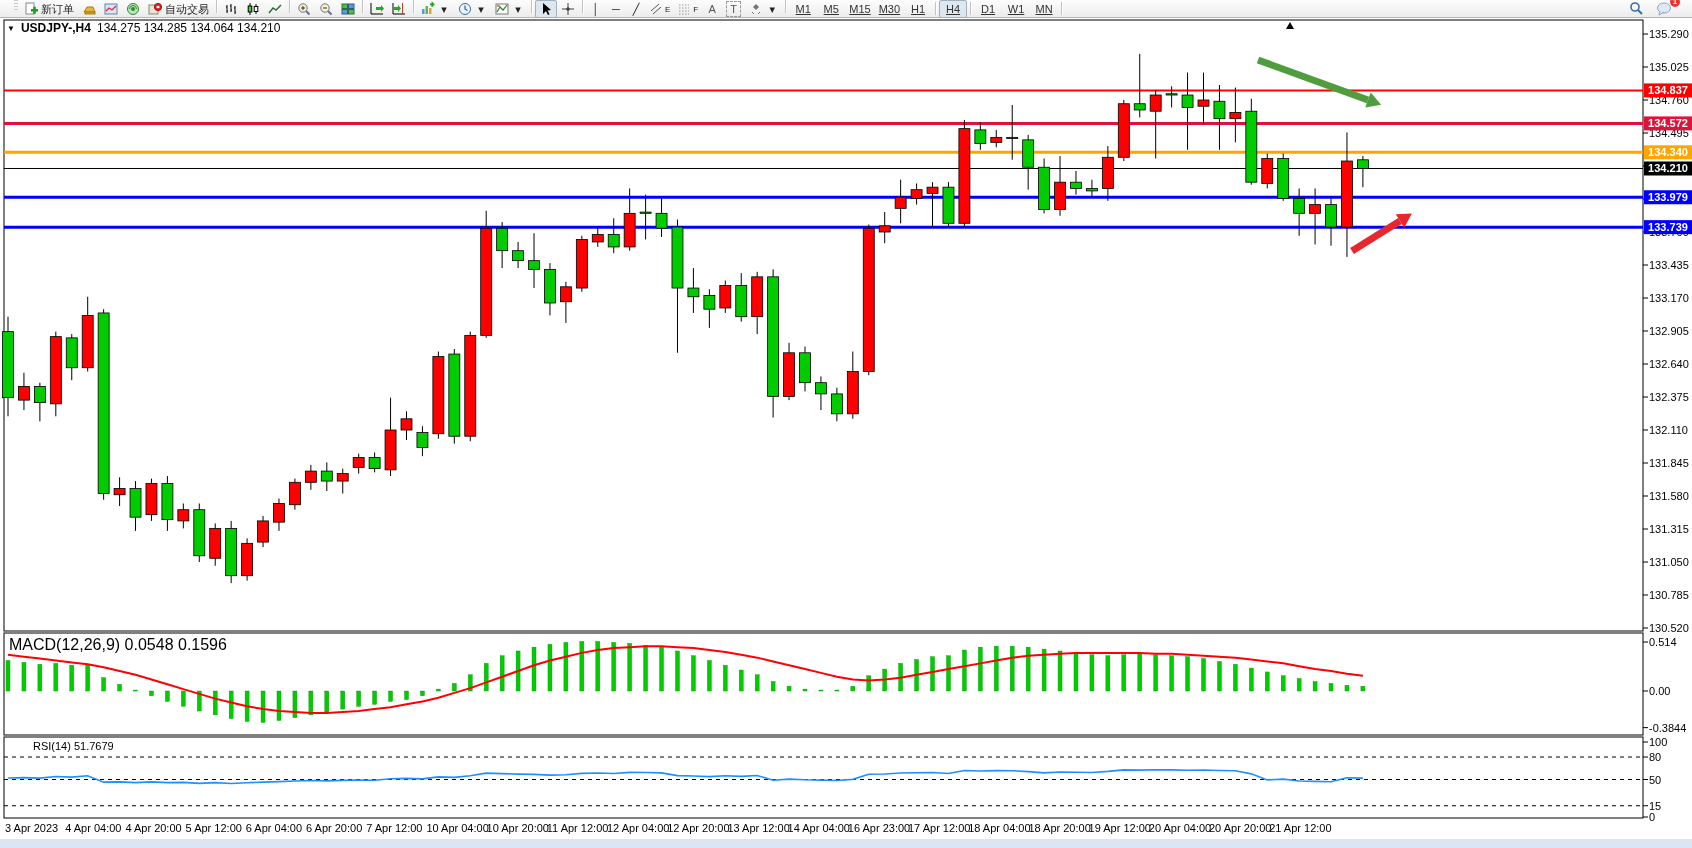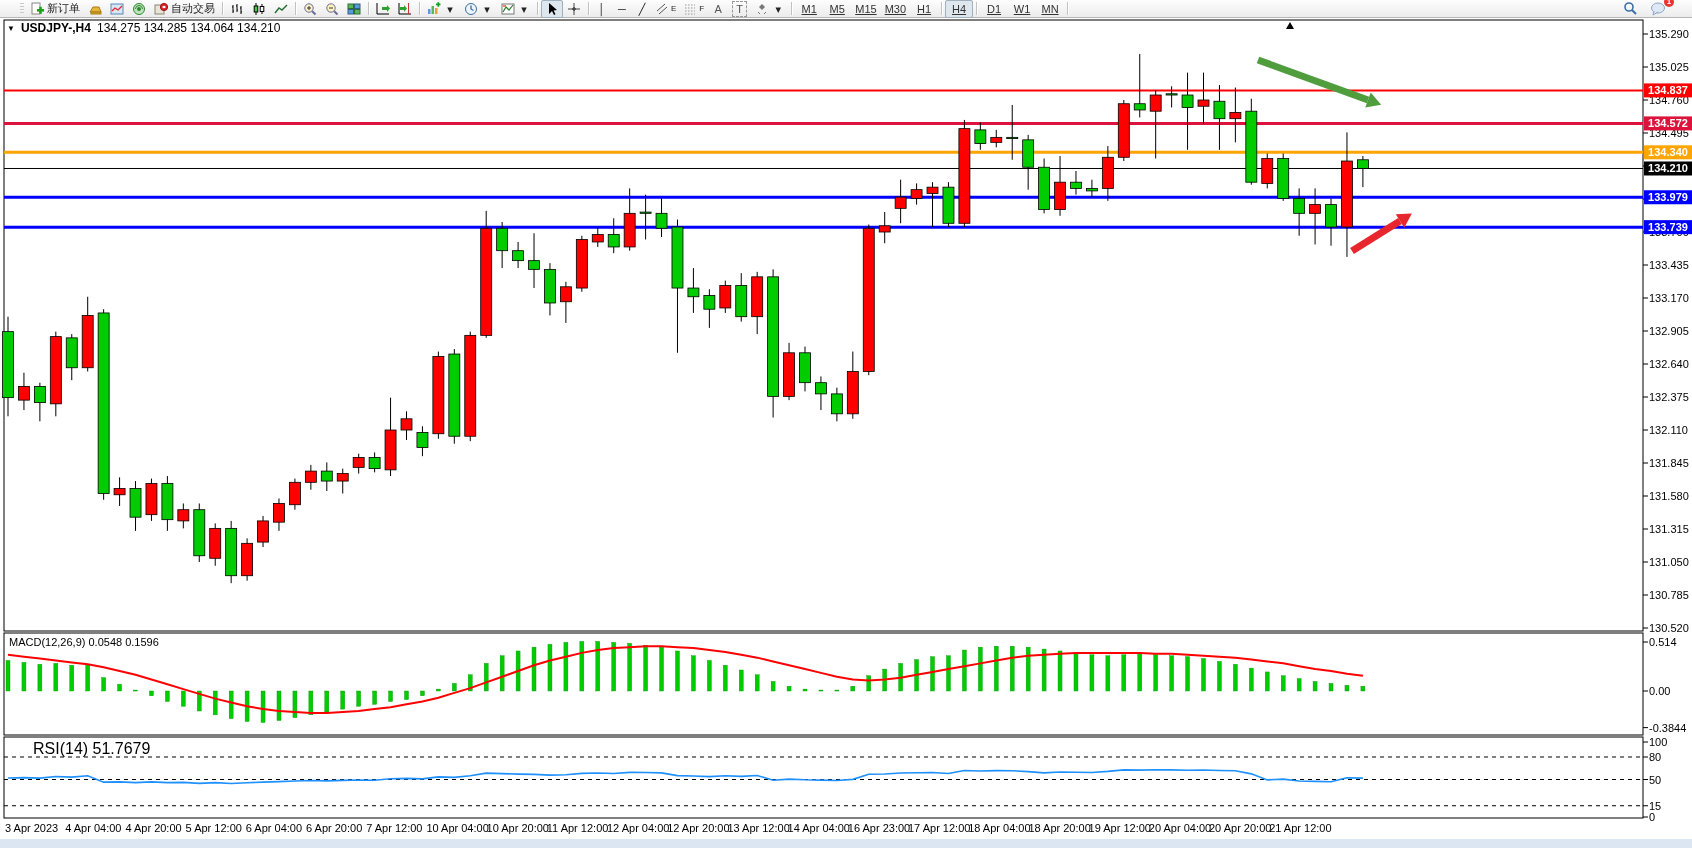--- a/index.html
+++ b/index.html
@@ -1,40 +1,40 @@
 <!DOCTYPE html>
 <html><head>
 <meta charset="utf-8">
 <style>
   html,body{margin:0;padding:0;background:#fff;width:1692px;height:848px;overflow:hidden;
     font-family:"Liberation Sans","DejaVu Sans",sans-serif;}
   #stage{position:relative;width:1692px;height:848px;background:#fff;}
   
   #toolbar{position:absolute;top:0;left:0;width:1692px;height:18px;
     background:linear-gradient(#fdfdfd,#ececec);border-bottom:1px solid #b6b6b6;
-    display:flex;align-items:center;font-size:11px;color:#222;z-index:30;padding:0 18px;box-sizing:border-box;}
+    display:flex;font-size:11px;color:#222;z-index:30;padding:0 12px;box-sizing:border-box;}
   .tb-btn{height:16px;display:inline-flex;align-items:center;gap:3px;padding:0 3px;
     border:1px solid transparent;border-radius:2px;white-space:nowrap;cursor:default;}
   .tb-btn.pressed{background:#dfe7ee;border-color:#9fb0bf;}
   .tb-sep{width:1px;height:13px;background:#c2c2c2;margin:0 3px;box-shadow:1px 0 0 #fff;flex:none;}
   .tb-grip{width:4px;height:12px;margin:0 2px;flex:none;
     background:repeating-linear-gradient(180deg,#c9c9c9 0 1px,rgba(0,0,0,0) 1px 3px);}
   .glyph{font-size:11px;line-height:14px;display:inline-block;width:12px;text-align:center;}
   .tf{min-width:20px;justify-content:center;color:#333;text-decoration:underline;}
   .tb-right{margin-left:auto;display:flex;align-items:center;gap:4px;padding-right:4px;}
   .badge{position:absolute;top:-4px;right:-5px;background:#e33;color:#fff;border-radius:50%;
     width:10px;height:10px;font-size:8px;line-height:10px;text-align:center;font-weight:bold;}
   .bubble-wrap{position:relative;}
   
   #chartsvg{position:absolute;top:0;left:0;z-index:5;}
   .overlay-label{position:absolute;z-index:10;color:#000;pointer-events:none;}
   #title{top:21px;left:7px;font-size:12px;font-weight:600;display:flex;gap:6px;align-items:center;}
   #title .tri{font-size:8px;}
-  #macd-label{top:636px;left:9px;font-size:11px;}
-  #rsi-label{top:740px;left:9px;font-size:16px;padding-left:24px;}
+  #macd-label{top:636px;left:9px;font-size:16px;}
+  #rsi-label{top:740px;left:9px;font-size:11px;padding-left:24px;}
   #bottom-strip{position:absolute;left:0;top:839px;width:1692px;height:9px;background:#dce6f2;z-index:2;}
   svg text{font-family:"Liberation Sans","DejaVu Sans",sans-serif;}
 </style>
 </head>
 <body>
 
 <div id="stage">
 
   <div id="toolbar">
     <span class="tb-grip"></span>

